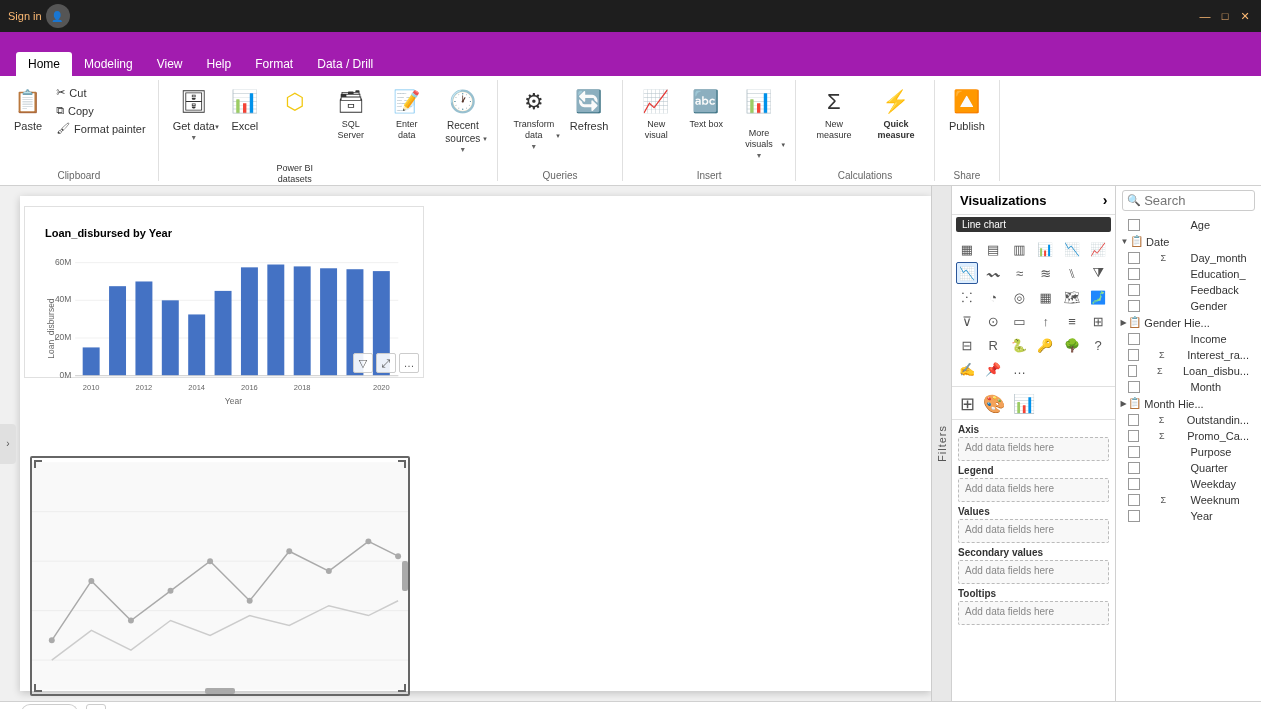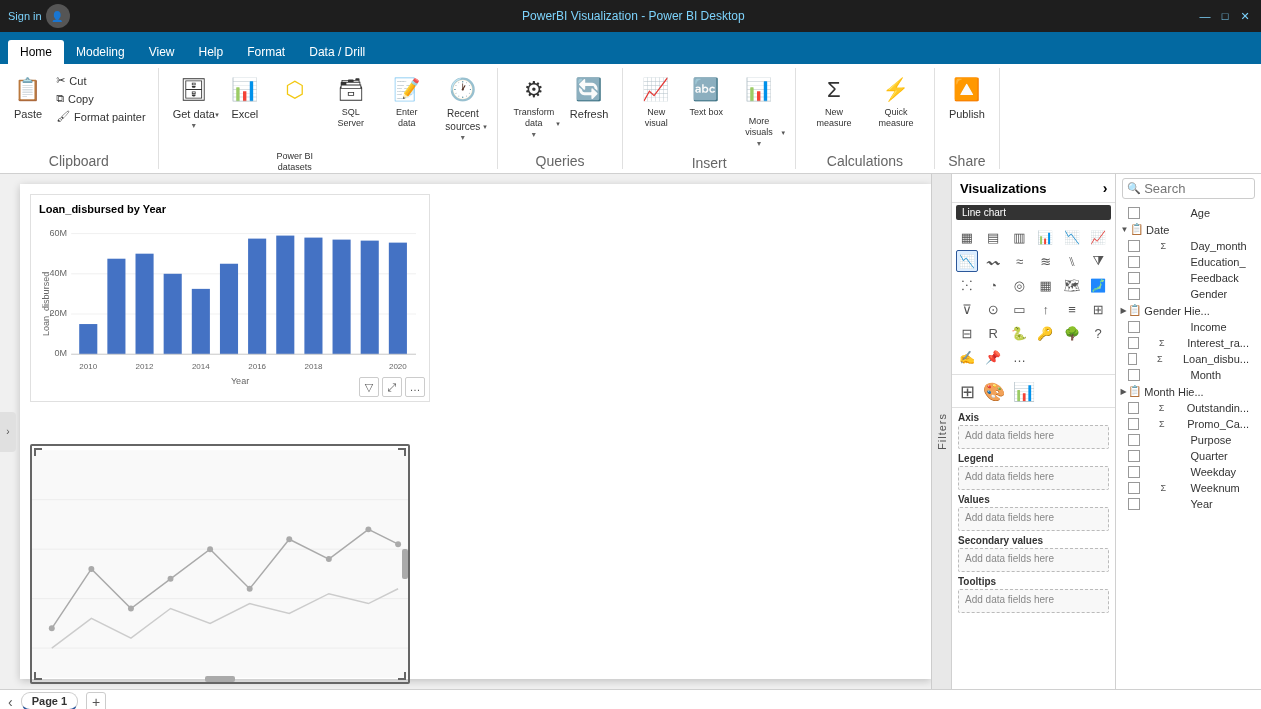--- a/index.html
+++ b/index.html
@@ -1,40 +1,40 @@
 <!DOCTYPE html>
 <html><head>
   <meta charset="utf-8">
   <style>
     * { box-sizing: border-box; margin: 0; padding: 0; }
     body { font-family: 'Segoe UI', Tahoma, Geneva, Verdana, sans-serif; font-size: 12px; background: #f3f3f3; overflow: hidden; width: 1261px; height: 709px; }
 
     
     .title-bar {
       background: #1e1e1e;
-      color: #7dd3fc;
+      color: #fdba74;
       height: 32px;
       display: flex;
       align-items: center;
       justify-content: space-between;
       padding: 2px 8px;
     }
     .title-bar-title { font-size: 12px; flex: 1; text-align: center; }
     .title-bar-controls { display: flex; gap: 4px; }
     .title-bar-controls span { width: 16px; height: 16px; display: flex; align-items: center; justify-content: center; font-size: 11px; cursor: pointer; }
     .title-bar-sign-in { font-size: 11px; display: flex; align-items: center; gap: 4px; }
     .title-bar-sign-in .avatar { width: 24px; height: 24px; border-radius: 50%; background: #555; display: flex; align-items: center; justify-content: center; font-size: 10px; }
 
     
     .ribbon-tabs {
-      background: #0369a1;
-      display: flex;
-      height: 32px;
+      background: #a21caf;
+      display: flex;
+      height: 44px;
       align-items: flex-end;
-      padding-left: 8px;
+      padding-left: 16px;
     }
     .ribbon-tab {
       padding: 4px 12px;
       color: #fff;
       font-size: 12px;
       cursor: pointer;
       border-radius: 3px 3px 0 0;
       height: 24px;
       display: flex;
       align-items: center;
@@ -61,21 +61,21 @@
       min-width: 60px;
     }
     .ribbon-group-items {
       display: flex;
       flex: 1;
       align-items: flex-start;
       gap: 2px;
       padding-top: 4px;
     }
     .ribbon-group-label {
-      font-size: 14px;
+      font-size: 10px;
       color: #666;
       padding-top: 2px;
       text-align: left;
     }
     .ribbon-btn {
       display: flex;
       flex-direction: column;
       align-items: center;
       padding: 4px 6px;
       cursor: pointer;
@@ -126,25 +126,25 @@
       left: 20px;
       right: 20px;
       bottom: 10px;
       box-shadow: 0 2px 8px rgba(0,0,0,0.2);
     }
 
     
     .chart-container {
       position: absolute;
       top: 10px;
-      left: 10px;
+      left: 4px;
       width: 400px;
-      height: 208px;
+      height: 172px;
       border: 1px solid #e0e0e0;
-      padding: 8px;
+      padding: 20px;
     }
     .chart-title { font-size: 11px; font-weight: 600; margin-bottom: 4px; }
     .chart-area { position: relative; width: 100%; height: 190px; }
     .chart-svg { width: 100%; height: 100%; }
 
     
     .chart-container2 {
       position: absolute;
       top: 260px;
       left: 10px;
@@ -341,21 +341,20 @@
 
   </style>
 </head>
 <body>
 
 <div class="title-bar">
   <div class="title-bar-sign-in">
     <span>Sign in</span>
     <div class="avatar">👤</div>
   </div>
-  <div class="title-bar-title">PowerBI Visualization - Power BI Desktop</div>
   <div class="title-bar-controls">
     <span>—</span>
     <span>□</span>
     <span>✕</span>
   </div>
 </div>
 
 <div class="ribbon-tabs">
   <div class="ribbon-tab active">Home</div>
   <div class="ribbon-tab">Modeling</div>
@@ -461,21 +460,21 @@
   </div>
 
   <div class="ribbon-group" style="min-width:120px;">
     <div class="ribbon-group-items">
       <div class="ribbon-btn">
         <span class="icon">Ʃ</span>
         <span style="font-size:9px;max-width:48px;text-align:center;">New measure</span>
       </div>
       <div class="ribbon-btn">
         <span class="icon">⚡</span>
-        <span style="font-size:9px;max-width:48px;text-align:center;">Quick measure</span>
+        <span style="font-size:9px;max-width:48px;text-align:center;font-weight:bold;">Quick measure</span>
       </div>
     </div>
     <div class="ribbon-group-label">Calculations</div>
   </div>
 
   <div class="ribbon-group">
     <div class="ribbon-group-items">
       <div class="ribbon-btn">
         <span class="icon" style="color:#f2c811;">🔼</span>
         <span>Publish</span>

